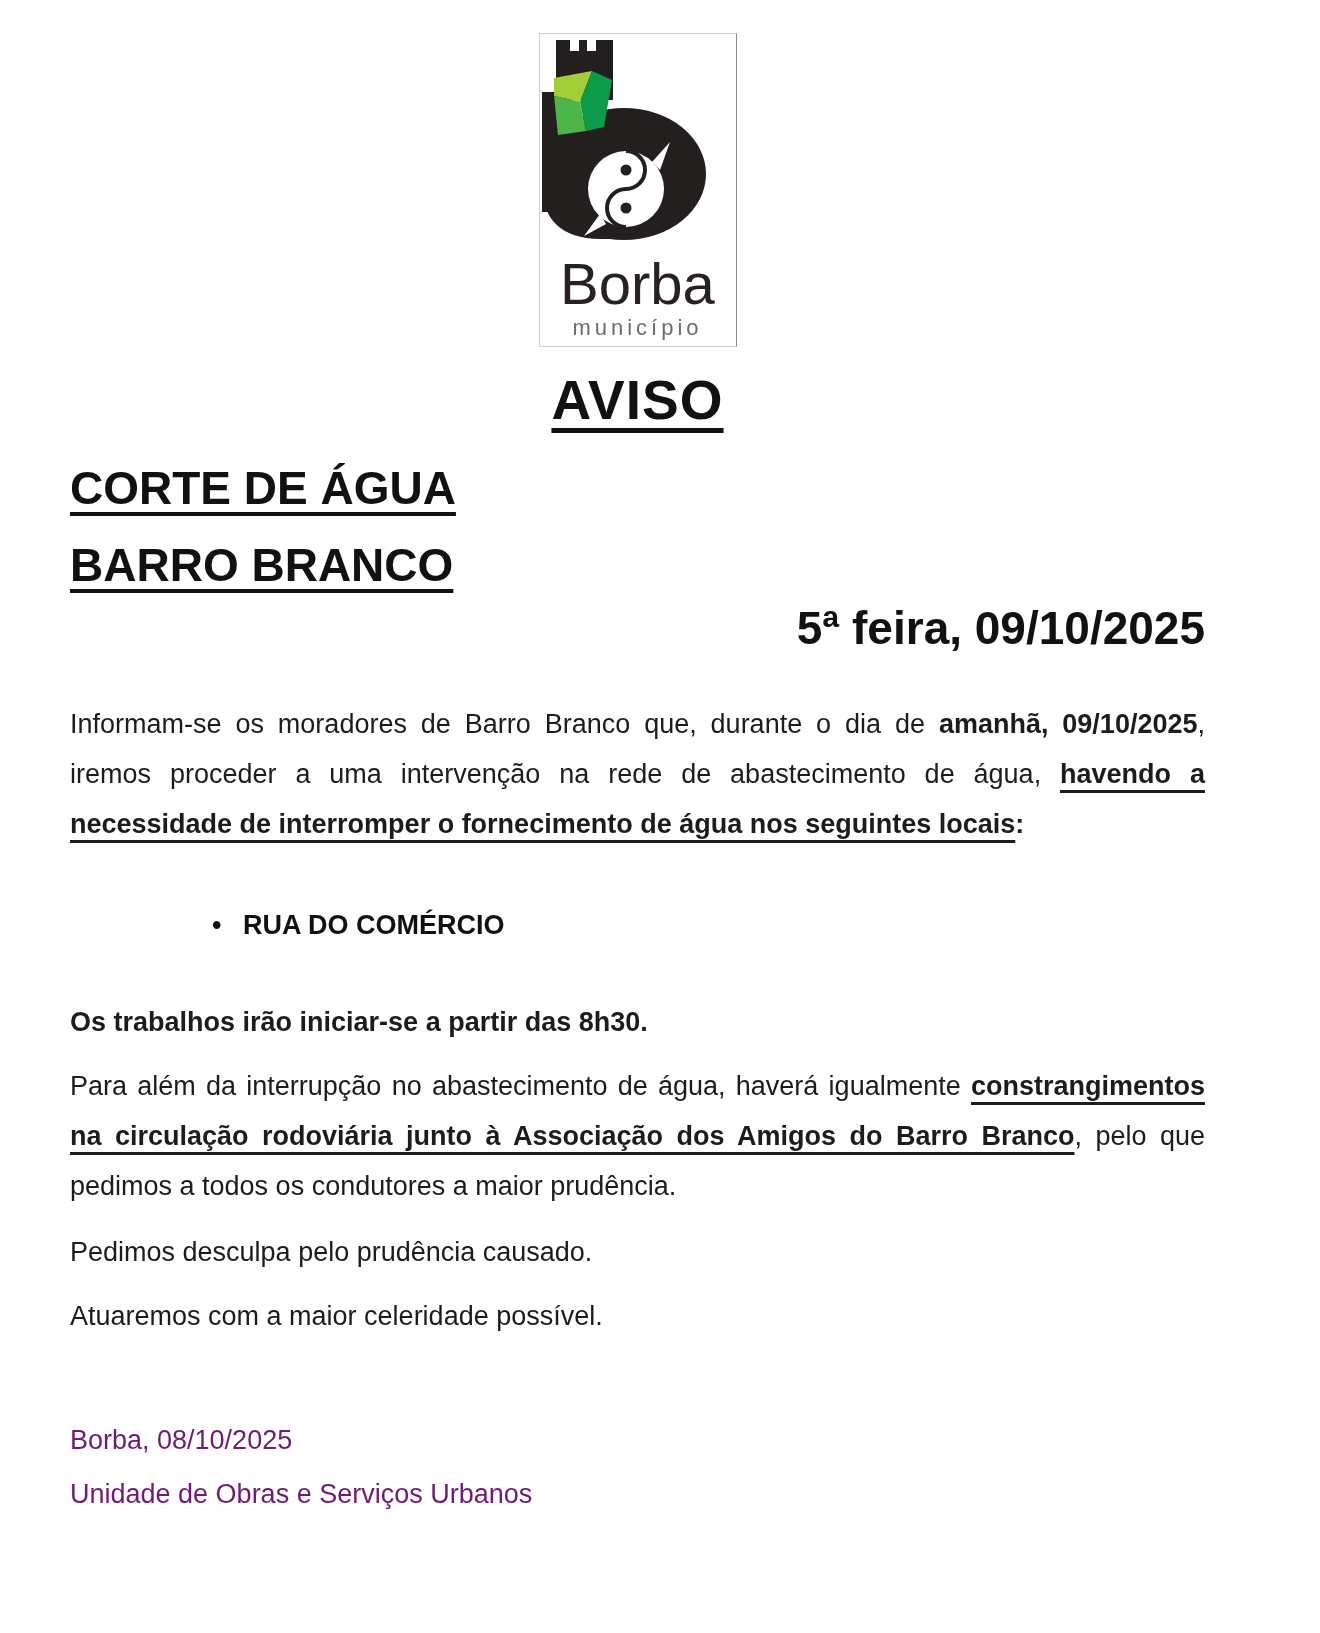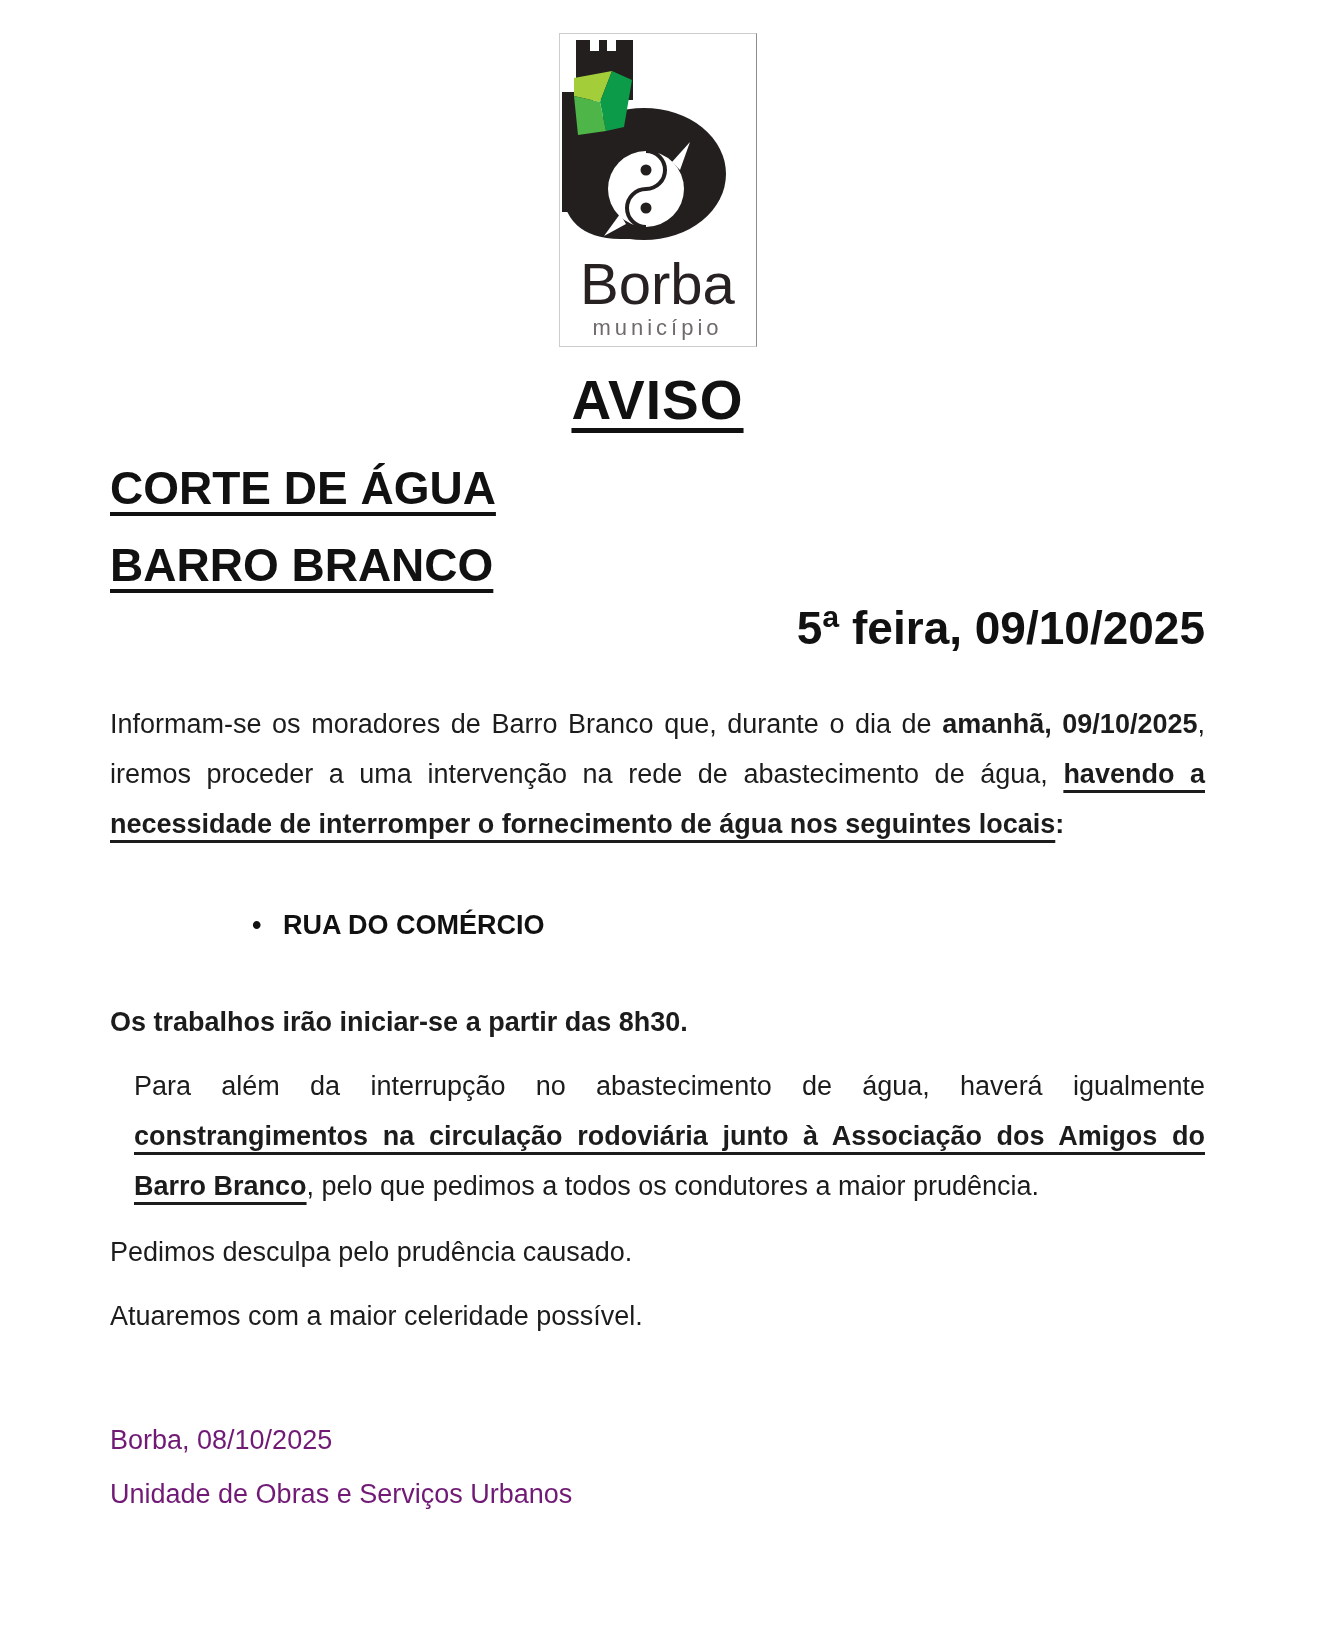--- a/index.html
+++ b/index.html
@@ -2,21 +2,21 @@
 <html lang="pt"><head>
 <meta charset="utf-8">
 <title>Aviso - Corte de Água</title>
 <style>
   html,body{margin:0;padding:0;background:#ffffff;}
   body{
     width:1320px;height:1633px;position:relative;overflow:hidden;
     font-family:"Liberation Sans", sans-serif;color:#1c1c1c;
     -webkit-font-smoothing:antialiased;
   }
-  .content{padding:0 115px 0 110px;box-sizing:border-box;}
+  .content{padding:0 115px 0 70px;box-sizing:border-box;}
 
   
   .logo-box{
     width:198px;height:314px;margin:33px auto 0;box-sizing:border-box;
     border:1px solid #cfcdcc;border-right-color:#8f8d8c;
     text-align:center;overflow:hidden;background:#ffffff;
   }
   .logo-box svg{display:block;margin:0 auto;}
   .logo-word{
     font-size:58px;line-height:60px;color:#272122;margin-top:8px;
@@ -53,21 +53,21 @@
   .p-intro{margin-top:44px;}
   ul.streets{margin:58px 0 0;padding:0 0 0 173px;list-style:none;}
   ul.streets li{
     font-weight:bold;font-size:27px;line-height:36px;color:#111111;
   }
   ul.streets li::before{
     content:"\2022";display:inline-block;width:31px;margin-left:-31px;
     font-size:27px;
   }
   .p-start{margin-top:54px;}
-  .p-traffic{margin-top:14px;margin-left:24px;}
+  .p-traffic{margin-top:14px;}
   .p-apology{margin-top:16px;}
   .p-speed{margin-top:14px;}
 
   
   .sig{margin-top:72px;text-align:left;font-size:27px;line-height:54px;color:#701a75;}
   .sig-line1{padding-right:86px;}
 </style>
 </head>
 <body>
 

